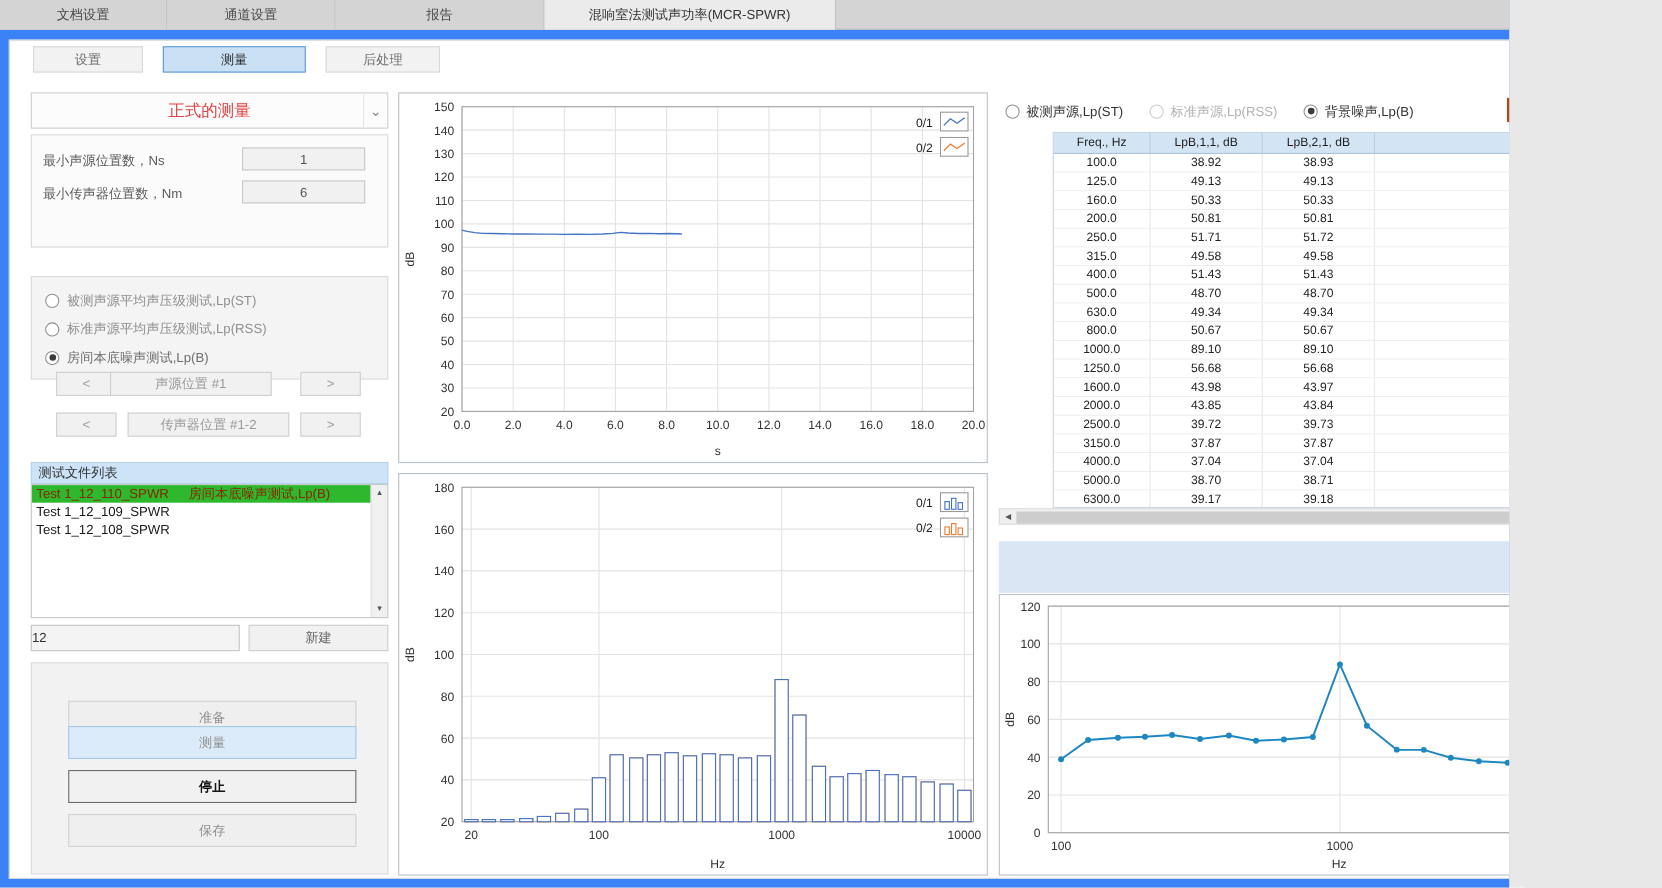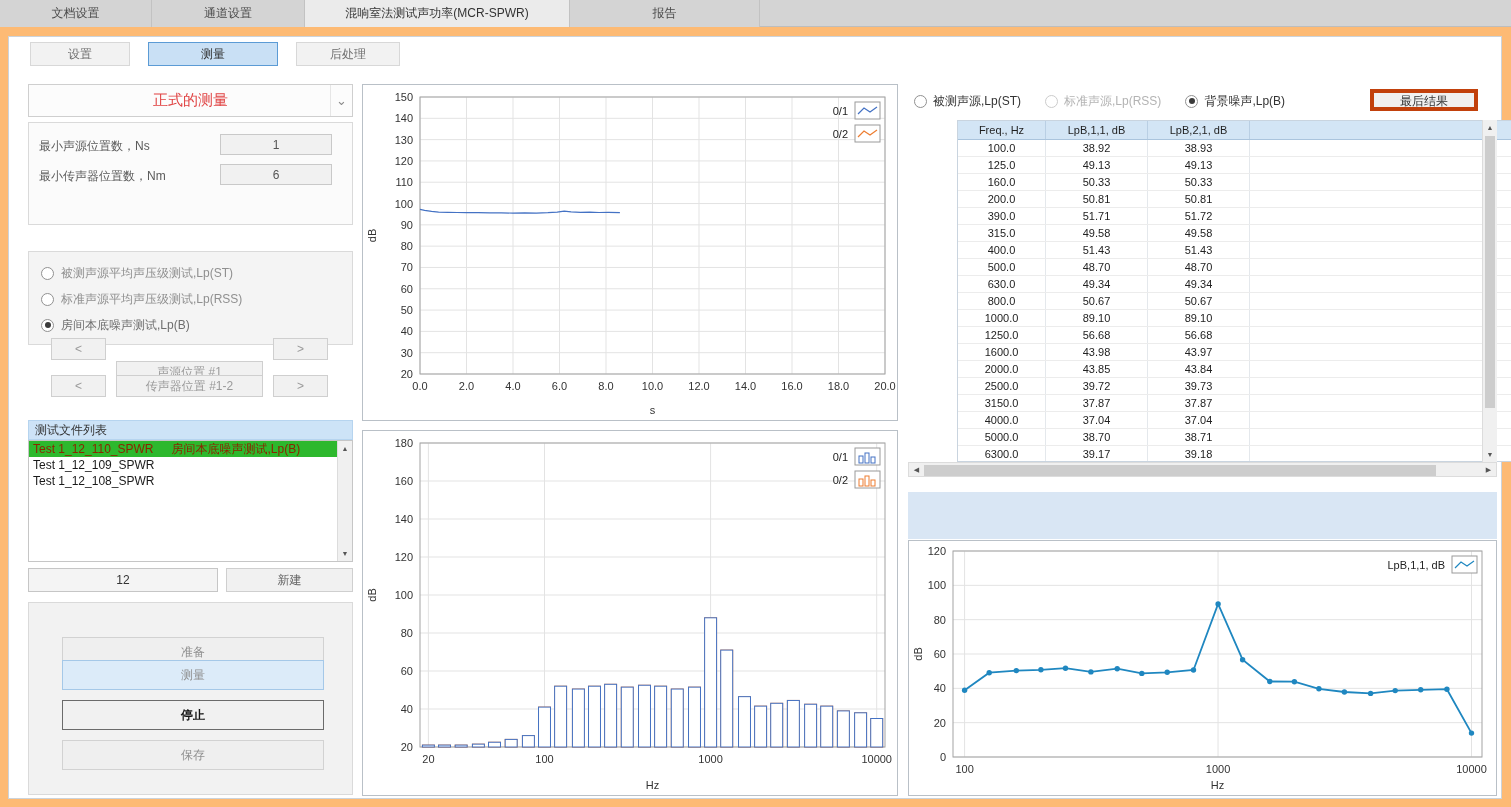--- a/index.html
+++ b/index.html
@@ -1,17 +1,17 @@
 <!DOCTYPE html>
 <html><head>
 <meta charset="utf-8">
 <style>
 *{box-sizing:border-box;margin:0;padding:0}
 body{font-family:"Liberation Sans","DejaVu Sans",sans-serif;background:#e8e8e8}
-.app{position:relative;width:1511px;height:807px;background:#fdba74;overflow:hidden;font-size:12px;color:#333}
+.app{position:relative;width:1372px;height:807px;background:#3b82f6;overflow:hidden;font-size:12px;color:#333}
 
 
 .main-tabs{position:absolute;left:0;top:0;width:100%;height:27px;background:#d4d4d4;border-bottom:1px solid #bdbdbd;display:flex}
 .main-tab{height:27px;display:flex;align-items:center;justify-content:center;color:#4a4a4a;border-right:1px solid #c2c2c2;background:#d4d4d4;cursor:default;font-size:12px}
 .main-tab.active{background:#ebebeb;color:#333}
 
 
 .content-panel{position:absolute;left:8px;top:36px;width:1494px;height:763px;background:#fff;border:1px solid #ccd3da}
 
 
@@ -46,21 +46,21 @@
 .flist-item.selected{background:#2db82d;color:#8b2500}
 .flist-item .desc{margin-left:18px}
 
 .vscroll{position:absolute;width:15px;background:#f0f0f0;border-left:1px solid #dcdcdc}
 .flist-scroll{right:0;top:0;height:100%}
 .sb-btn{position:absolute;left:0;width:100%;height:15px;font-size:7px;color:#555;display:flex;align-items:center;justify-content:center;background:#f0f0f0}
 .sb-btn.up{top:0}
 .sb-btn.down{bottom:0}
 .sb-thumb{position:absolute;left:2px;right:2px;background:#cdcdcd}
 
-.num-input{position:absolute;left:19px;top:531px;width:190px;height:24px;background:#f4f4f4;border:1px solid #c6c6c6;text-align:center;font-size:12px;color:#333;font-family:inherit}
+.num-input{position:absolute;left:19px;top:531px;width:190px;height:24px;background:#f4f4f4;border:1px solid #c6c6c6;font-size:12px;color:#333;font-family:inherit}
 .new-btn{position:absolute;left:217px;top:531px;width:127px;height:24px;background:#f1f1f1;border:1px solid #cfcfcf;color:#666;font-family:inherit;font-size:12px;cursor:default}
 
 #actionBox{top:565px;height:193px;background:#f2f2f2}
 .abtn{position:absolute;left:33px;width:262px;height:30px;background:#efefef;border:1px solid #d2d2d2;color:#8f8f8f;font-size:12px;font-family:inherit;cursor:default}
 .abtn.blue{background:#dcebf9;border-color:#a5c8e8}
 .abtn.focused{background:#f1f1f1;border:1px solid #6b6b6b;color:#141414;font-weight:700}
 
 
 .chart-panel{position:absolute;background:#fff;border:1px solid #b9c0c7}
 #chart1{left:353px;top:47px;width:536px;height:337px}
@@ -91,22 +91,22 @@
 .blue-strip{position:absolute;left:899px;top:455px;width:589px;height:47px;background:#d9e6f4}
 button{outline:none}
 </style>
 </head>
 <body>
 
 <div class="app">
   <div class="main-tabs" id="mainTabs">
       <div class="main-tab" style="width: 152px;">文档设置</div>
       <div class="main-tab" style="width: 153px;">通道设置</div>
+      <div class="main-tab" style="width: 190px;">报告</div>
       <div class="main-tab active" style="width: 265px;">混响室法测试声功率(MCR-SPWR)</div>
-      <div class="main-tab" style="width: 190px;">报告</div>
     </div>
 
   <div class="content-panel">
     <div id="subTabs">
         <div class="subtab" style="left: 21px; width: 100px;">设置</div>
         <div class="subtab active" style="left: 139px; width: 130px;">测量</div>
         <div class="subtab" style="left: 287px; width: 104px;">后处理</div>
       </div>
 
     <div class="combo">
@@ -136,21 +136,21 @@
         <div class="radio-row" style="top: 64px;">
           <span class="radio checked">
             <span class="radio-dot"></span>
           </span>
           <span class="radio-label sel">房间本底噪声测试,Lp(B)</span>
         </div>
       </div>
     <div id="posControls">
         <div class="pos-row" style="top: 301px;">
           <button class="pbtn" style="left: 23px; width: 55px;">&lt;</button>
-          <button class="pbtn" style="left: 88px; width: 147px; margin-top: 23px;">声源位置 #1</button>
+          <button class="pbtn" style="left: 72px; width: 147px;">声源位置 #1</button>
           <button class="pbtn" style="left: 245px; width: 55px;">&gt;</button>
         </div>
         <div class="pos-row" style="top: 338px;">
           <button class="pbtn" style="left: 23px; width: 55px;">&lt;</button>
           <button class="pbtn" style="left: 88px; width: 147px;">传声器位置 #1-2</button>
           <button class="pbtn" style="left: 245px; width: 55px;">&gt;</button>
         </div>
       </div>
 
     <div class="flist-header">测试文件列表</div>
@@ -387,21 +387,21 @@
             <div class="td c2">50.33</div>
             <div class="td filler"></div>
           </div>
           <div class="tr">
             <div class="td c0">200.0</div>
             <div class="td c1">50.81</div>
             <div class="td c2">50.81</div>
             <div class="td filler"></div>
           </div>
           <div class="tr">
-            <div class="td c0">390.0</div>
+            <div class="td c0">250.0</div>
             <div class="td c1">51.71</div>
             <div class="td c2">51.72</div>
             <div class="td filler"></div>
           </div>
           <div class="tr">
             <div class="td c0">315.0</div>
             <div class="td c1">49.58</div>
             <div class="td c2">49.58</div>
             <div class="td filler"></div>
           </div>

